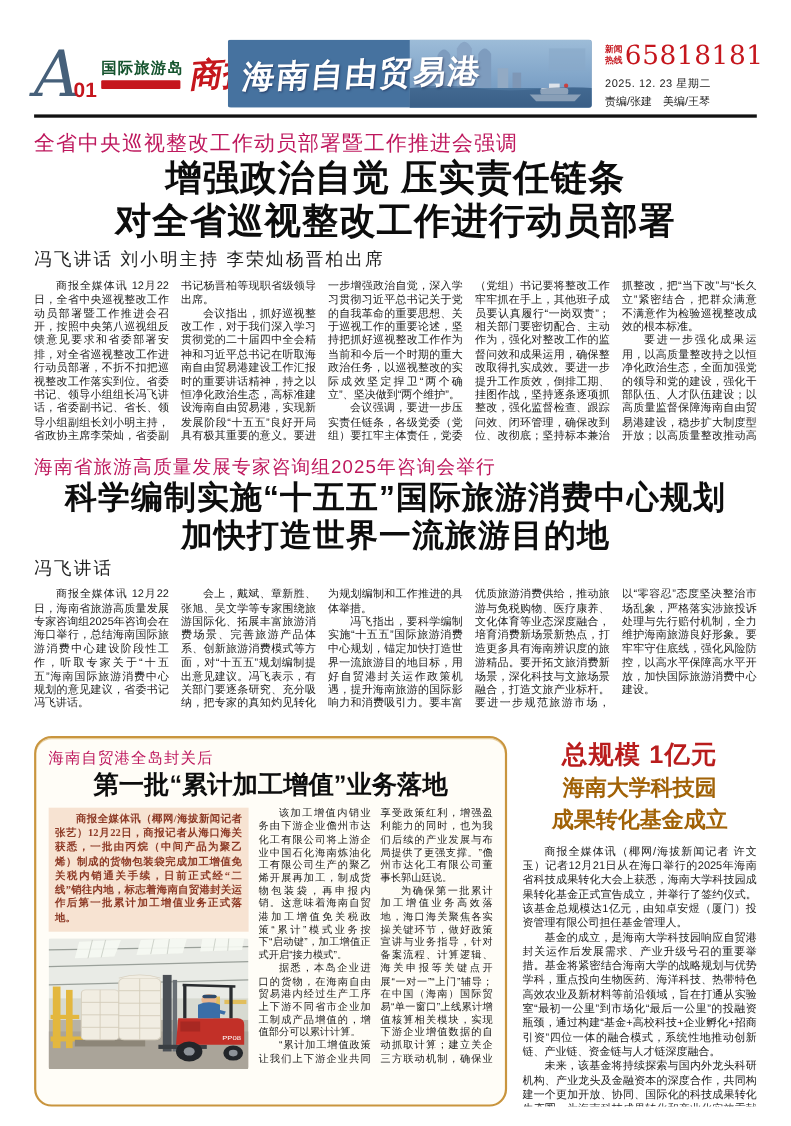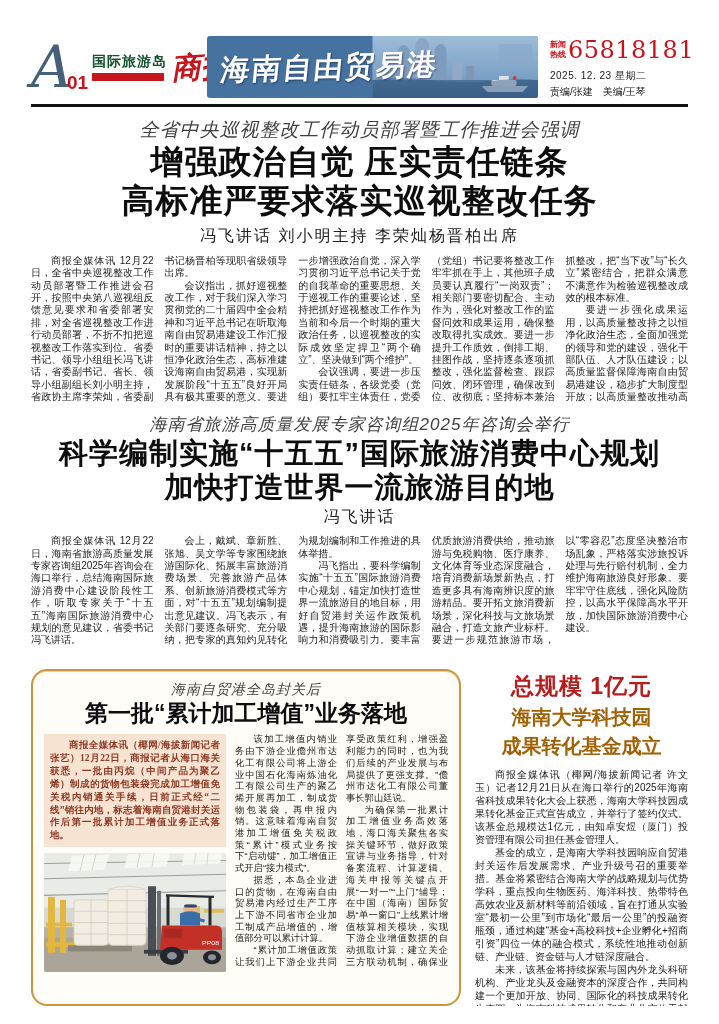--- a/index.html
+++ b/index.html
@@ -24,23 +24,23 @@
   .mast-right { width:142px; display:flex; flex-direction:column; justify-content:center; align-items:flex-start; padding-left:4px; }
   .hotline { display:flex; align-items:center; }
   .hotlineLabel { color:#c5161d; font-size:8px; font-weight:bold; width:18px; line-height:1.15; }
   .hotlineNum { color:#c5161d; font-family:"DejaVu Serif", serif; font-weight:normal; font-size:24px; letter-spacing:0.5px; }
   .dateLine { font-size:10px; color:#222; margin-top:5px; letter-spacing:0.5px; }
   .editorsLine { font-size:10px; color:#222; margin-top:2px; }
 
   .rule { height:3px; background:#111; margin-top:4px; }
 
   
-  .kicker { text-align:center; font-size:19px; color:#404040; margin-top:10px; letter-spacing:1px;font-style:italic; }
+  .kicker { font-size:19px; color:#be185d; margin-top:10px; letter-spacing:1px; }
   .headline { text-align:center; font-weight:900; color:#0d0d0d; font-size:33px; line-height:1.18; letter-spacing:1px; }
-  .byline { text-align:center; font-size:16px; color:#222; margin:5px 0 8px 0; letter-spacing:2px; }
+  .byline { font-size:16px; color:#222; margin:5px 0 8px 0; letter-spacing:2px; }
   .bodycols { column-gap:11px; text-align:justify; font-size:10px; line-height:1.24; color:#1b1b1b; overflow:hidden; }
   .cols5 { column-count:5; }
   .bodycols p { text-indent:2em; margin:0; }
 
   .a1 .bodyA1 { height:150px; margin-top:2px; }
   .a2 { margin-top:8px; }
   .a2 .kicker { font-size:17px; margin-top:6px; }
   .a2 .headline { font-size:29px; }
   .a2 .byline { margin:3px 0 7px 0; }
   .a2 .bodyA2 { height:120px; }
@@ -120,21 +120,21 @@
       <div class="dateLine">2025. 12. 23 星期二</div>
       <div class="editorsLine">责编/张建　美编/王琴</div>
     </div>
   </header>
 
   <div class="rule"></div>
 
   <section class="a1">
     <div class="kicker">全省中央巡视整改工作动员部署暨工作推进会强调</div>
     <h1 class="headline">增强政治自觉 压实责任链条</h1>
-    <h1 class="headline">高标准严要求落实巡视整改任务</h1>
+    <h1 class="headline">对全省巡视整改工作进行动员部署</h1>
     <div class="byline">冯飞讲话 刘小明主持 李荣灿杨晋柏出席</div>
     <div class="bodycols cols5 bodyA1">
       <p>商报全媒体讯 12月22日，全省中央巡视整改工作动员部署暨工作推进会召开，按照中央第八巡视组反馈意见要求和省委部署安排，对全省巡视整改工作进行动员部署，不折不扣把巡视整改工作落实到位。省委书记、领导小组组长冯飞讲话，省委副书记、省长、领导小组副组长刘小明主持，省政协主席李荣灿，省委副书记杨晋柏等现职省级领导出席。</p>
       <p>会议指出，抓好巡视整改工作，对于我们深入学习贯彻党的二十届四中全会精神和习近平总书记在听取海南自由贸易港建设工作汇报时的重要讲话精神，持之以恒净化政治生态，高标准建设海南自由贸易港，实现新发展阶段“十五五”良好开局具有极其重要的意义。要进一步增强政治自觉，深入学习贯彻习近平总书记关于党的自我革命的重要思想、关于巡视工作的重要论述，坚持把抓好巡视整改工作作为当前和今后一个时期的重大政治任务，以巡视整改的实际成效坚定捍卫“两个确立”、坚决做到“两个维护”。</p>
       <p>会议强调，要进一步压实责任链条，各级党委（党组）要扛牢主体责任，党委（党组）书记要将整改工作牢牢抓在手上，其他班子成员要认真履行“一岗双责”；相关部门要密切配合、主动作为，强化对整改工作的监督问效和成果运用，确保整改取得扎实成效。要进一步提升工作质效，倒排工期、挂图作战，坚持逐条逐项抓整改，强化监督检查、跟踪问效、闭环管理，确保改到位、改彻底；坚持标本兼治抓整改，把“当下改”与“长久立”紧密结合，把群众满意不满意作为检验巡视整改成效的根本标准。</p>
       <p>要进一步强化成果运用，以高质量整改持之以恒净化政治生态，全面加强党的领导和党的建设，强化干部队伍、人才队伍建设；以高质量监督保障海南自由贸易港建设，稳步扩大制度型开放；以高质量整改推动高质量发展，夯实产业根基，守护生态家园；以高质量整改抓好风险防控，稳扎稳打、步步为营，全面提升社会治理水平，确保社会和谐稳定。</p>
 
     </div>
   </section>
 

